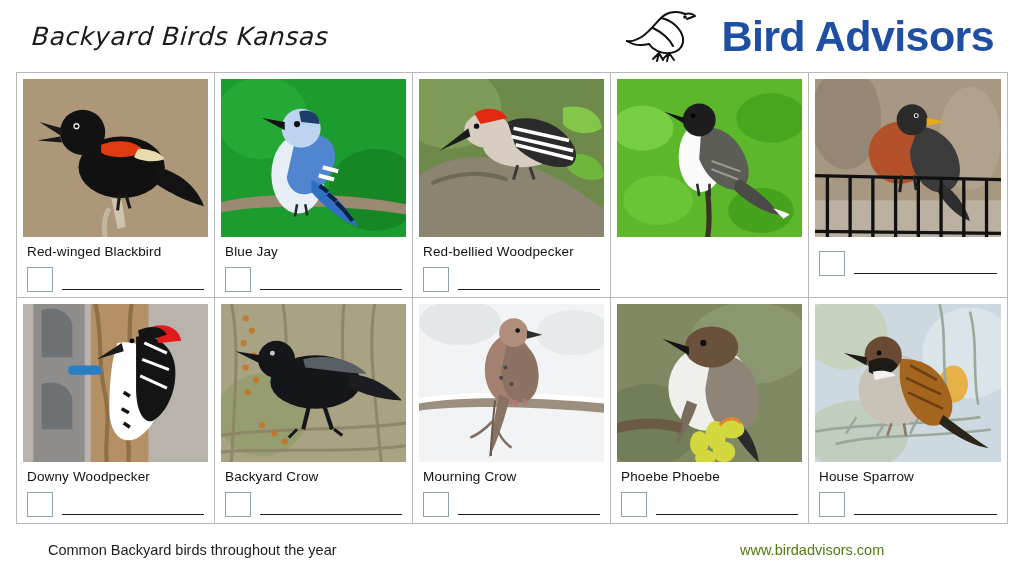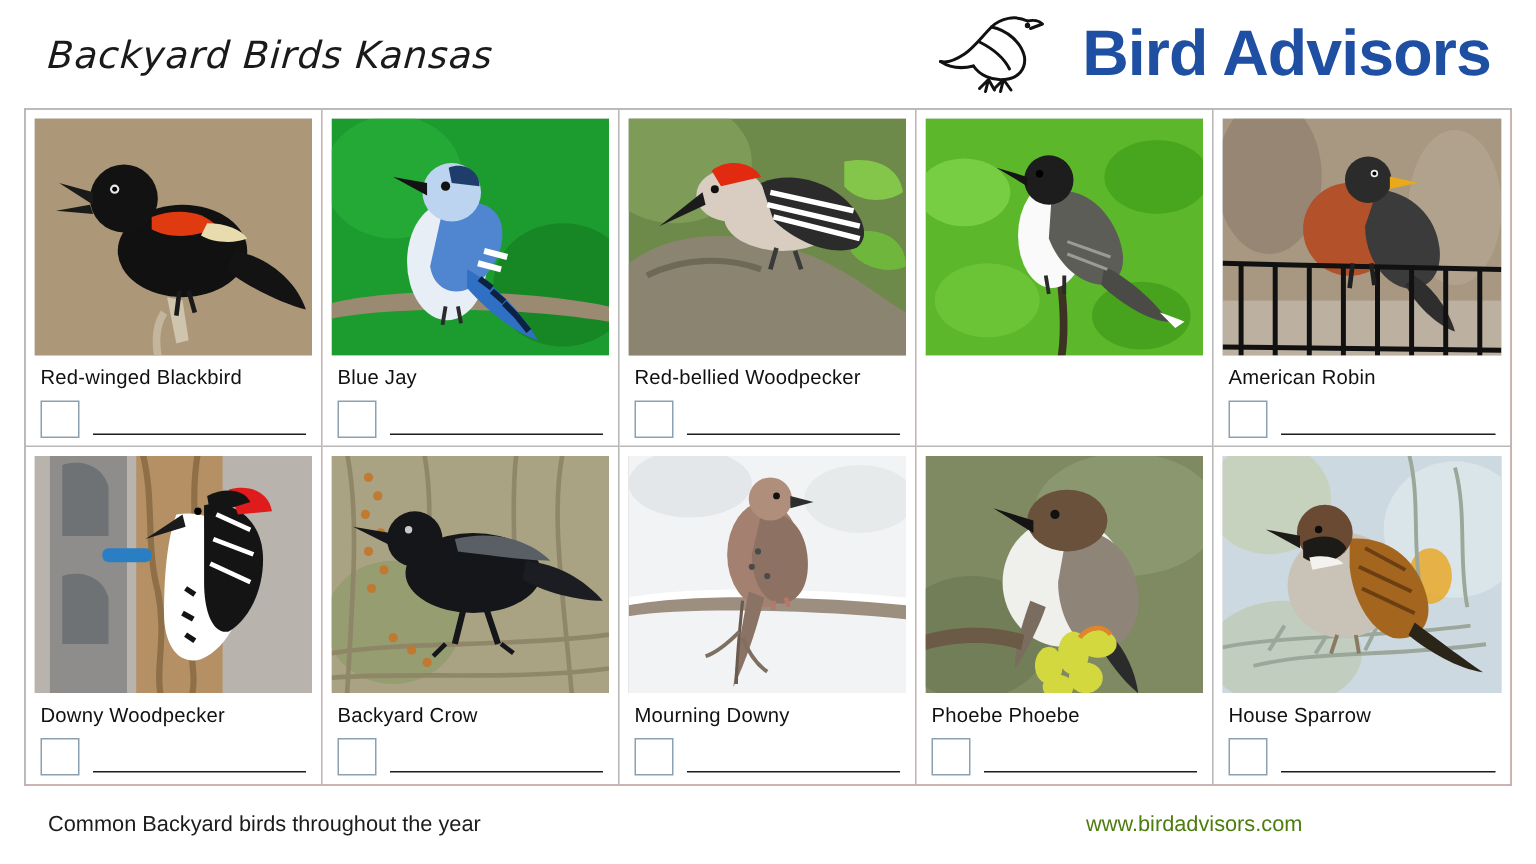--- a/index.html
+++ b/index.html
@@ -131,21 +131,21 @@
     flex: 1;
     height: 0;
     border-bottom: 1.4px solid #1c1c1c;
     margin-bottom: 2px;
     margin-right: 2px;
   }
 
   
   .footer {
     position: absolute;
-    left: 0;
+    left: 16px;
     top: 524px;
     width: 852px;
     height: 52px;
     display: flex;
     align-items: center;
   }
 
   .footer-left {
     position: absolute;
     left: 32px;
@@ -310,21 +310,20 @@
           <circle cx="98" cy="38" r="1.3" fill="#000"></circle>
           <g stroke="#111111" stroke-width="3.2" fill="none">
             <path d="M0 96 L180 100"></path>
             <path d="M0 150 L180 152"></path>
             <path d="M12 96 L12 158 M34 97 L34 158 M56 97 L56 158 M78 98 L78 158 M100 98 L100 158 M122 99 L122 158 M144 99 L144 158 M166 100 L166 158"></path>
           </g>
           <path d="M84 96 L82 112 M96 96 L98 110" stroke="#1f1f1f" stroke-width="3" fill="none"></path>
         </svg>
       </div>
       <div class="cell-body">
-        <div class="bird-name">American Robin</div>
         <div class="entry-row">
           <div class="checkbox"></div>
           <div class="write-line"></div>
         </div>
       </div>
     </div>
 
     <div class="cell">
       <div class="photo">
         <svg viewBox="0 0 180 158" preserveAspectRatio="xMidYMid slice">
@@ -417,21 +416,21 @@
           <g fill="#4a4a4a">
               <circle cx="84" cy="64" r="2"></circle>
               <circle cx="80" cy="74" r="2"></circle>
               <circle cx="90" cy="80" r="2"></circle>
             </g>
           <path d="M94 96 L94 102 M102 94 L104 100" stroke="#b5776a" stroke-width="3" fill="none"></path>
           <path d="M72 116 C64 124 56 130 50 132 M74 120 C78 130 84 138 90 142" stroke="#7e6f61" stroke-width="2.5" fill="none"></path>
         </svg>
       </div>
       <div class="cell-body">
-        <div class="bird-name">Mourning Downy</div>
+        <div class="bird-name">Mourning Crow</div>
         <div class="entry-row">
           <div class="checkbox"></div>
           <div class="write-line"></div>
         </div>
       </div>
     </div>
 
     <div class="cell">
       <div class="photo">
         <svg viewBox="0 0 180 158" preserveAspectRatio="xMidYMid slice">

